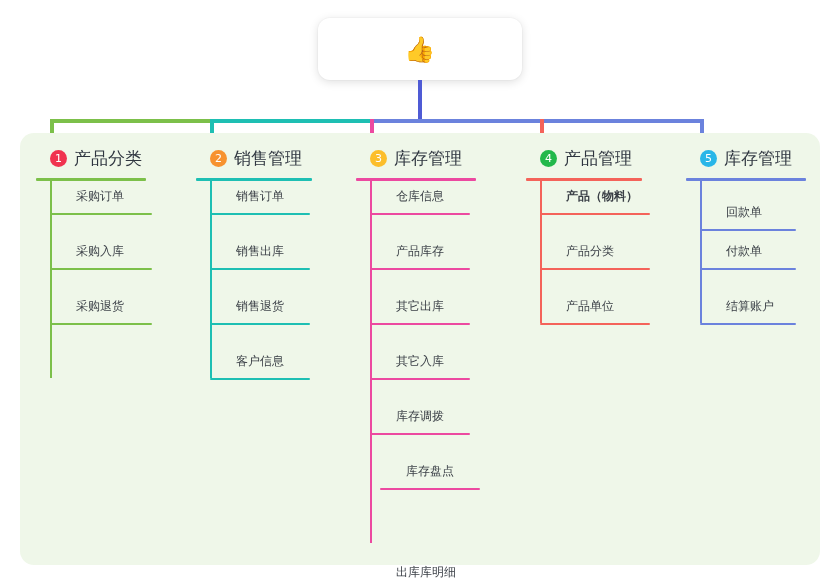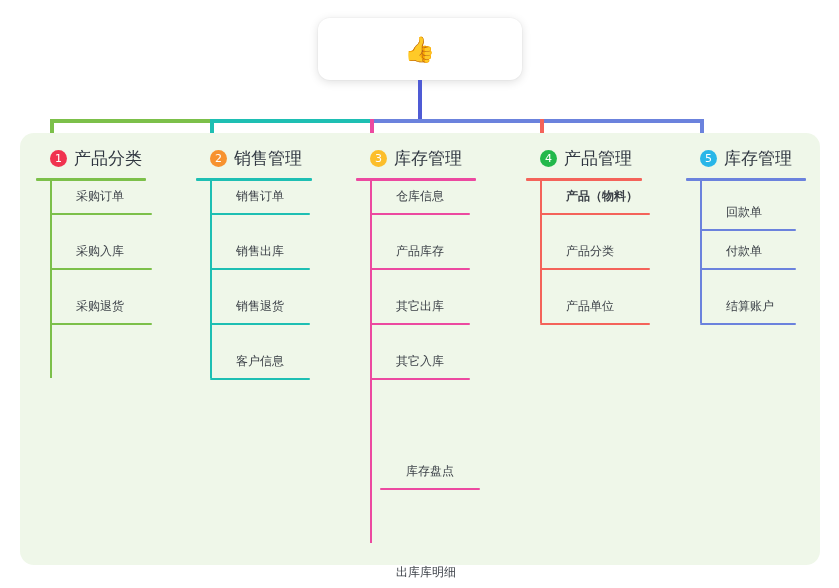--- a/index.html
+++ b/index.html
@@ -155,20 +155,24 @@
       <span class="leaf-rule" style="width: 100px; background: rgb(236, 73, 160);"></span>
     </div>
     <div class="leaf" style="left: 370px; top: 345px; width: 100px;">
       <span class="leaf-text">其它入库</span>
       <span class="leaf-rule" style="width: 100px; background: rgb(236, 73, 160);"></span>
     </div>
     <div class="leaf" style="left: 370px; top: 290px; width: 100px;">
       <span class="leaf-text">其它出库</span>
       <span class="leaf-rule" style="width: 100px; background: rgb(236, 73, 160);"></span>
     </div>
+    <div class="leaf" style="left: 370px; top: 400px; width: 100px;">
+      <span class="leaf-text">库存调拨</span>
+      <span class="leaf-rule" style="width: 100px; background: rgb(236, 73, 160);"></span>
+    </div>
     <div class="leaf" style="left: 380px; top: 455px; width: 100px;">
       <span class="leaf-text">库存盘点</span>
       <span class="leaf-rule" style="width: 100px; background: rgb(236, 73, 160);"></span>
     </div>
     <div class="leaf" style="left: 370px; top: 510px; width: 100px; margin-top: 46px;">
       <span class="leaf-text">出库库明细</span>
       <span class="leaf-rule" style="width: 100px; background: rgb(236, 73, 160);"></span>
     </div>
     <div class="trunk" style="left: 540px; height: 143px; background: rgb(244, 99, 90);"></div>
     <div class="leaf" style="left: 540px; top: 180px; width: 110px; font-weight: bold;">

